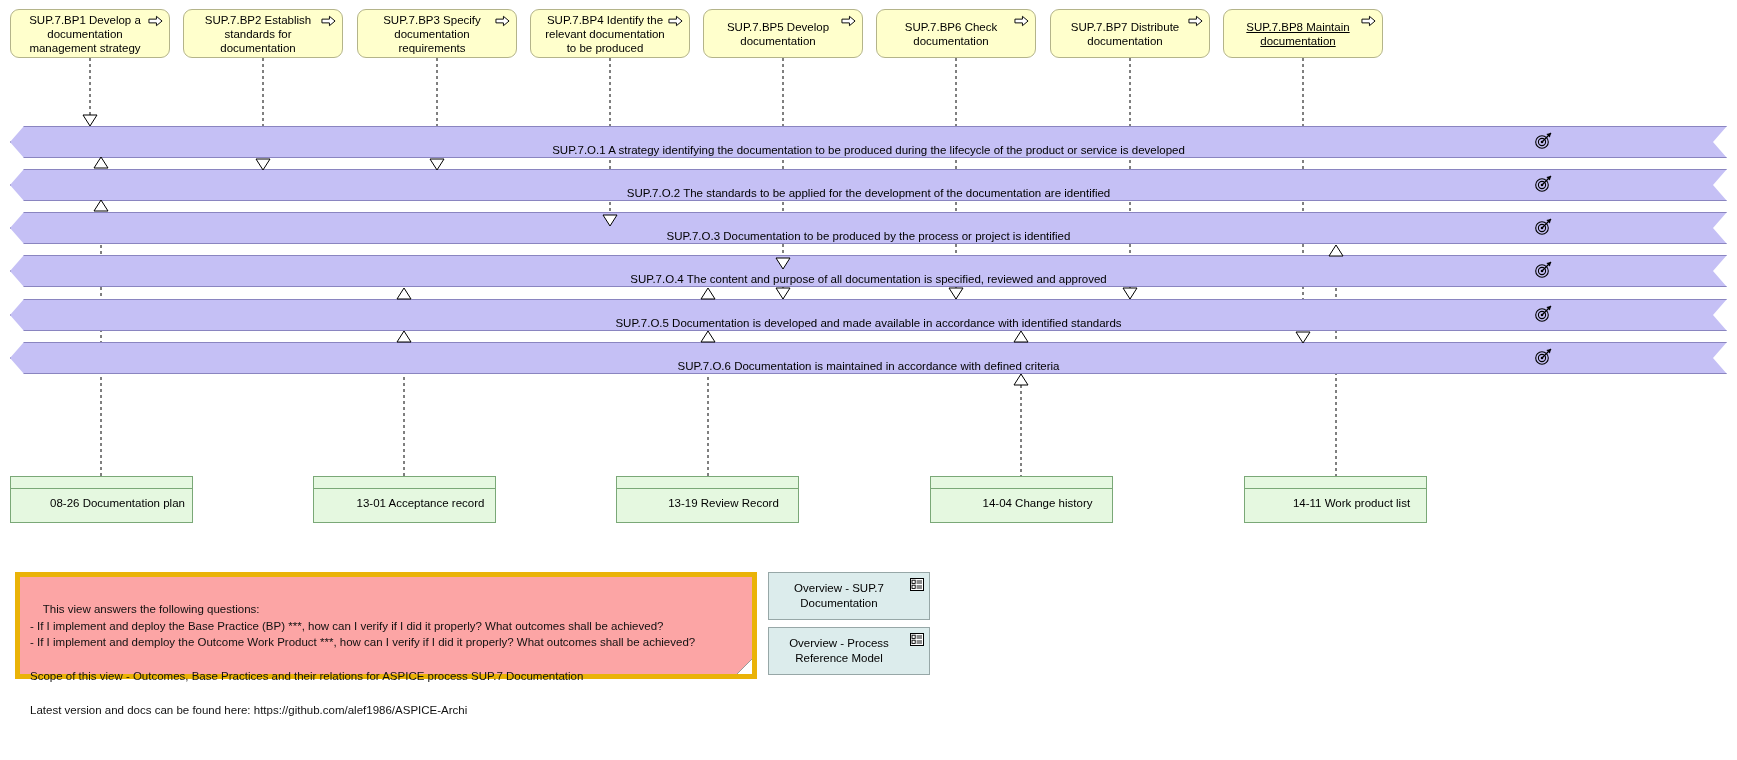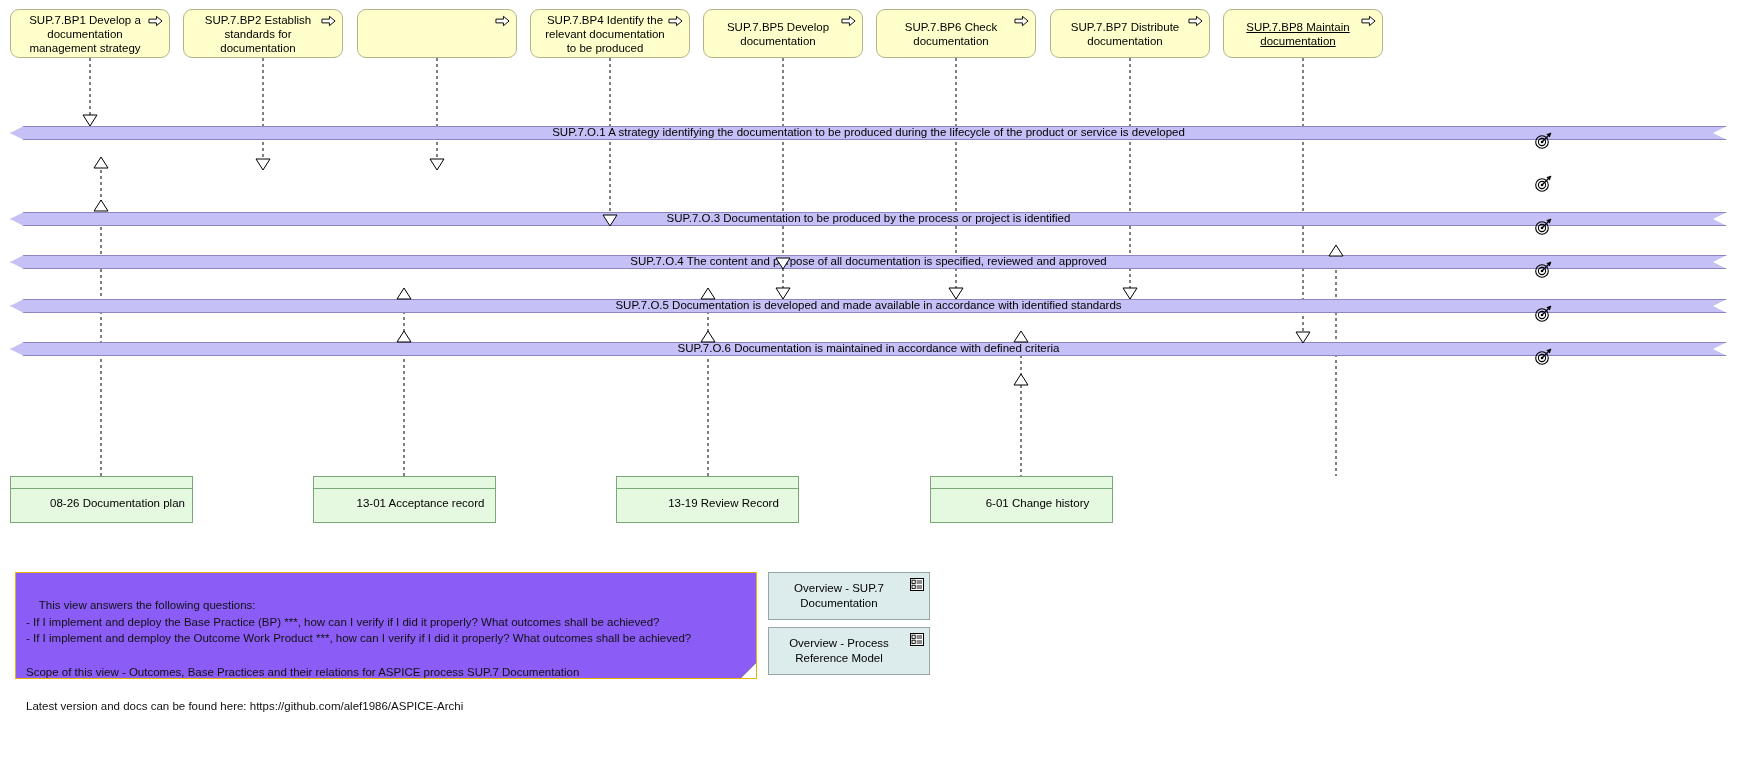--- a/index.html
+++ b/index.html
@@ -26,21 +26,21 @@
     color:#000;
   }
   .bp .bp-label{display:block;}
   .bp .proc-icon{
     position:absolute;right:6px;top:5px;width:15px;height:12px;
   }
 
   
   .outcome{
     position:absolute;
-    height:14px;
+    height:32px;
     background:#c5c0f5;
     border:1px solid #8a85c0;
     box-sizing:border-box;
     display:flex;align-items:flex-end;justify-content:center;
     font-size:11.5px;
     color:#000;
     clip-path: polygon(14px 0, 100% 0, calc(100% - 14px) 50%, 100% 100%, 14px 100%, 0 50%);
   }
   .outcome .oc-label{position:relative;top:-1px;}
   .outcome-icon{
@@ -60,22 +60,22 @@
   .wp .wp-head{
     height:12px;border-bottom:1px solid #7aa877;box-sizing:border-box;
   }
   .wp .wp-label{
     display:block;padding-top:7px;line-height:14px;margin-left:32px;
   }
 
   
   .note{
     position:absolute;
-    background:#8b5cf6;
-    border:1px solid #eab308;
+    background:#fca5a5;
+    border:5px solid #eab308;
     box-sizing:border-box;
     font-size:11.5px;
     line-height:16.8px;
     padding:7px 10px;
     color:#111;
     white-space:pre-wrap;
   }
 
   
   .viewref{
@@ -134,20 +134,21 @@
   </div>
 
   <div class="bp" style="left:183px;top:9px;width:160px;height:49px;">
     <span class="bp-label">SUP.7.BP2 Establish standards for documentation</span>
     <svg class="proc-icon" viewBox="0 0 16 12">
       <path d="M1 4 h8 v-3 l6 5 -6 5 v-3 h-8 z" fill="#ffffff" stroke="#000" stroke-width="1"></path>
     </svg>
   </div>
 
   <div class="bp" style="left:357px;top:9px;width:160px;height:49px;">
+    <span class="bp-label">SUP.7.BP3 Specify documentation requirements</span>
     <svg class="proc-icon" viewBox="0 0 16 12">
       <path d="M1 4 h8 v-3 l6 5 -6 5 v-3 h-8 z" fill="#ffffff" stroke="#000" stroke-width="1"></path>
     </svg>
   </div>
 
   <div class="bp" style="left:530px;top:9px;width:160px;height:49px;">
     <span class="bp-label">SUP.7.BP4 Identify the relevant documentation to be produced</span>
     <svg class="proc-icon" viewBox="0 0 16 12">
       <path d="M1 4 h8 v-3 l6 5 -6 5 v-3 h-8 z" fill="#ffffff" stroke="#000" stroke-width="1"></path>
     </svg>
@@ -185,20 +186,23 @@
     <span class="oc-label">SUP.7.O.1 A strategy identifying the documentation to be produced during the lifecycle of the product or service is developed</span>
   </div>
   <svg class="outcome-icon" style="left:1534px;top:132px;" viewBox="0 0 19 17">
     <circle cx="8" cy="10" r="6.3" fill="none" stroke="#000" stroke-width="1.1"></circle>
     <circle cx="8" cy="10" r="3.6" fill="none" stroke="#000" stroke-width="1.1"></circle>
     <circle cx="8" cy="10" r="1.3" fill="#000"></circle>
     <path d="M8 10 L17 1" stroke="#000" stroke-width="1.2" fill="none"></path>
     <path d="M17 1 l-4.6 1.1 3.5 3.5 z" fill="#000"></path>
   </svg>
 
+  <div class="outcome" style="left:10px;top:169px;width:1717px;">
+    <span class="oc-label">SUP.7.O.2 The standards to be applied for the development of the documentation are identified</span>
+  </div>
   <svg class="outcome-icon" style="left:1534px;top:175px;" viewBox="0 0 19 17">
     <circle cx="8" cy="10" r="6.3" fill="none" stroke="#000" stroke-width="1.1"></circle>
     <circle cx="8" cy="10" r="3.6" fill="none" stroke="#000" stroke-width="1.1"></circle>
     <circle cx="8" cy="10" r="1.3" fill="#000"></circle>
     <path d="M8 10 L17 1" stroke="#000" stroke-width="1.2" fill="none"></path>
     <path d="M17 1 l-4.6 1.1 3.5 3.5 z" fill="#000"></path>
   </svg>
 
   <div class="outcome" style="left:10px;top:212px;width:1717px;">
     <span class="oc-label">SUP.7.O.3 Documentation to be produced by the process or project is identified</span>
@@ -291,23 +295,27 @@
     <span class="wp-label">13-01 Acceptance record</span>
   </div>
 
   <div class="wp" style="left:616px;top:476px;width:183px;height:47px;">
     <div class="wp-head"></div>
     <span class="wp-label">13-19 Review Record</span>
   </div>
 
   <div class="wp" style="left:930px;top:476px;width:183px;height:47px;">
     <div class="wp-head"></div>
-    <span class="wp-label">6-01 Change history</span>
-  </div>
-
+    <span class="wp-label">14-04 Change history</span>
+  </div>
+
+  <div class="wp" style="left:1244px;top:476px;width:183px;height:47px;">
+    <div class="wp-head"></div>
+    <span class="wp-label">14-11 Work product list</span>
+  </div>
 
   <div class="note" style="left:15px;top:572px;width:742px;height:107px;">
     <span>This view answers the following questions:
 - If I implement and deploy the Base Practice (BP) ***, how can I verify if I did it properly? What outcomes shall be achieved?
 - If I implement and demploy the Outcome Work Product ***, how can I verify if I did it properly? What outcomes shall be achieved?
 
 Scope of this view - Outcomes, Base Practices and their relations for ASPICE process SUP.7 Documentation
 
 Latest version and docs can be found here: https://github.com/alef1986/ASPICE-Archi</span>
     <svg style="position:absolute;right:0;bottom:0;width:15px;height:15px;" viewBox="0 0 15 15">

